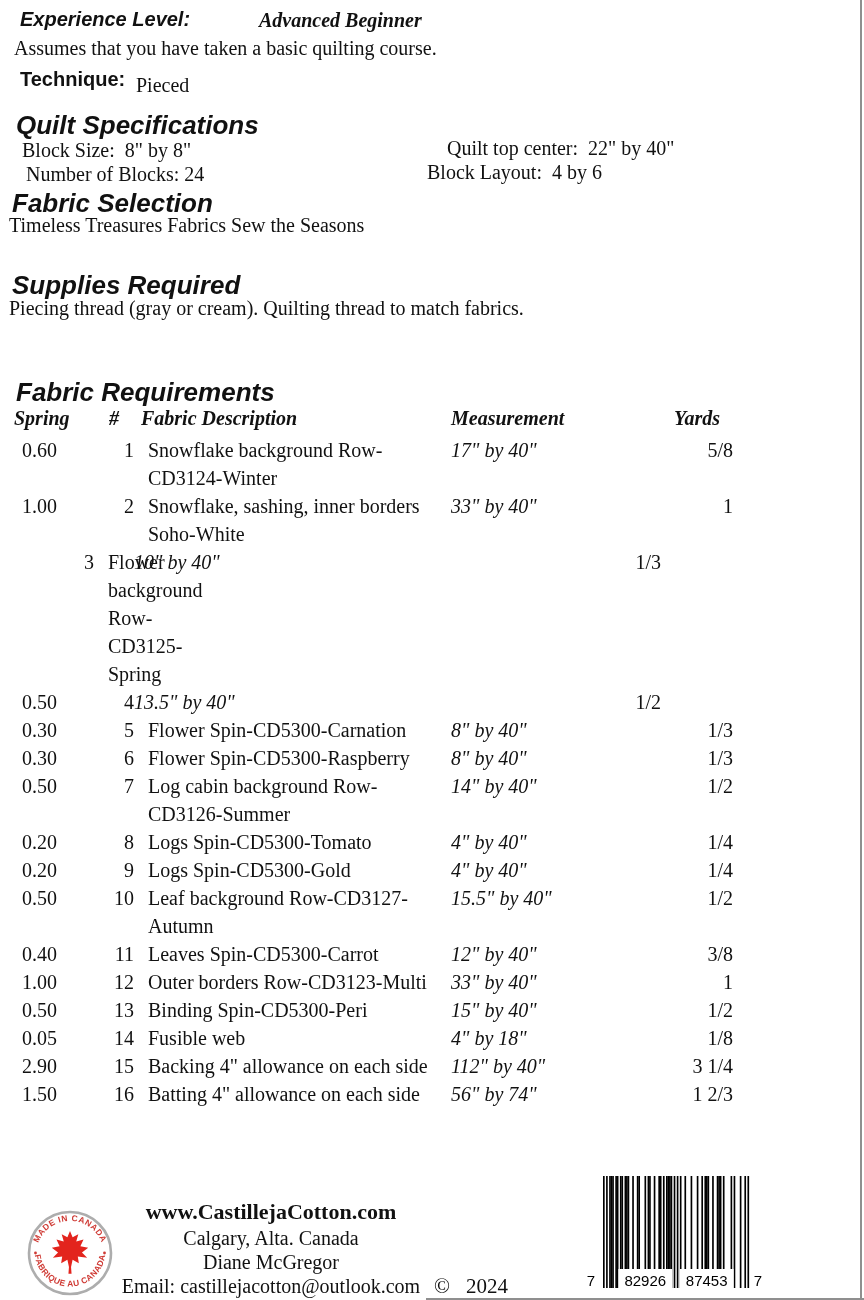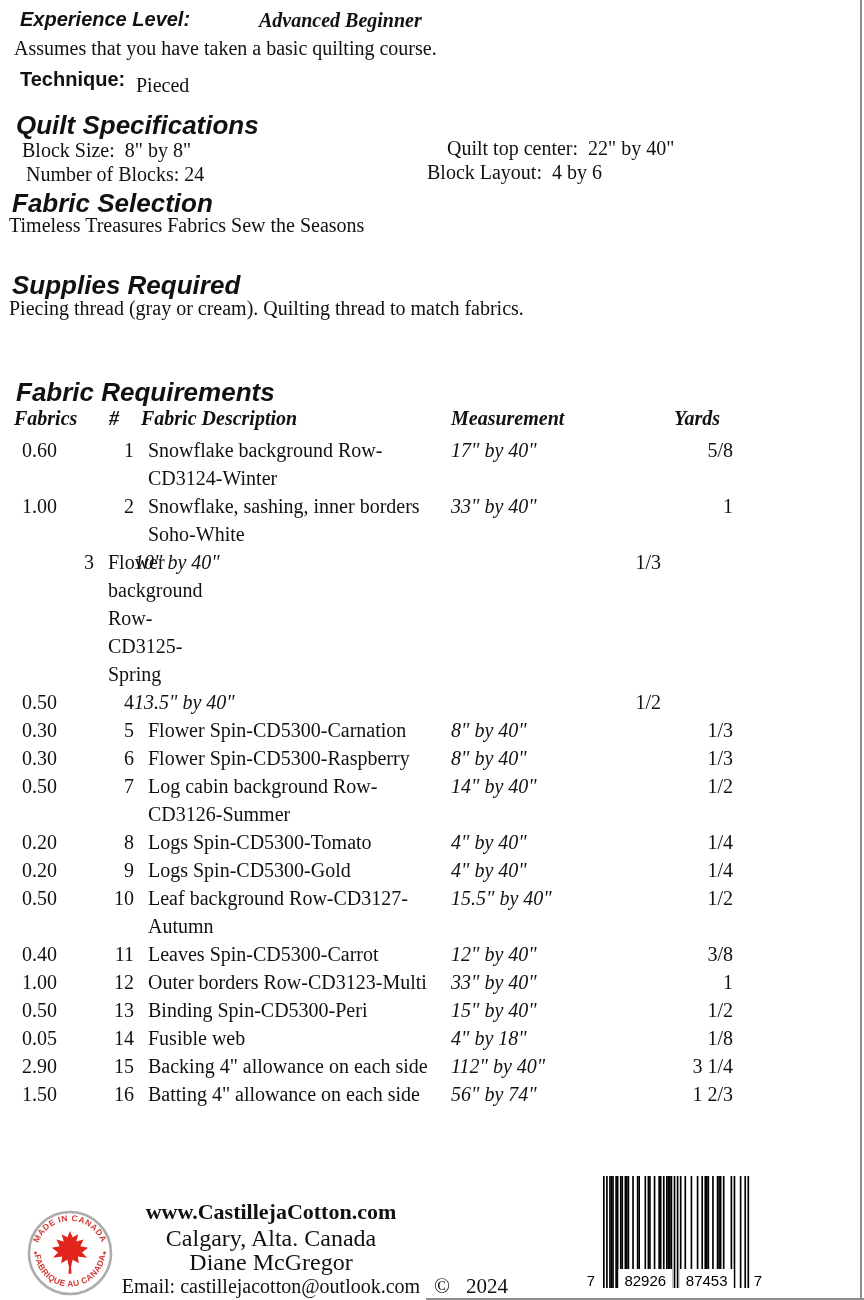--- a/index.html
+++ b/index.html
@@ -24,21 +24,21 @@
   #fr-rows{position:absolute;top:436px;left:0;width:760px;}
   .frow{line-height:28px;}
   .frow .c-m{padding-left:16px;}
   .frow .c-n{text-align:right;}
   .frow .c-d{padding-left:14px;white-space:pre-line;}
   .frow .c-me{font-style:italic;}
   .frow .c-y{text-align:right;}
   
   .footer-center{position:absolute;left:95px;top:1198px;width:340px;text-align:center;}
   .fc-web{font-family:"Liberation Serif",serif;font-weight:bold;font-size:22px;line-height:28px;}
-  .fc-line{font-size:24px;line-height:24px;}
+  .fc-line{font-size:20px;line-height:24px;}
   .fc-email{font-size:20px;line-height:25px;}
   .copyright{position:absolute;left:428px;top:1274px;font-size:21px;}
   .copyright .year{margin-left:16px;}
   .bctxt{font-family:"Liberation Sans",sans-serif;font-size:15px;}
   .edge-r{position:absolute;right:0;top:0;width:2px;height:1300px;background:#8f8f8f;}
   .edge-b{position:absolute;left:420px;bottom:0;height:2px;width:444px;background:#8f8f8f;}
 </style>
 </head>
 <body>
 
@@ -58,21 +58,21 @@
 
   <span class="abs sans-bi h21" style="left:6px;top:188px;">Fabric Selection</span>
   <span class="abs serif" style="left:3px;top:214px;">Timeless Treasures Fabrics Sew the Seasons</span>
 
   <span class="abs sans-bi h21" style="left:6px;top:270px;">Supplies Required</span>
   <span class="abs serif" style="left:3px;top:297px;">Piecing thread (gray or cream). Quilting thread to match fabrics.</span>
 
   <span class="abs sans-bi h21" style="left:10px;top:377px;">Fabric Requirements</span>
 
   <div class="fr-grid fr-head serif-bi">
-    <div class="c-meters">Fabrics</div>
+    <div class="c-meters">Spring</div>
     <div class="c-num">#</div>
     <div class="c-desc">Fabric Description</div>
     <div class="c-meas">Measurement</div>
     <div class="c-yards">Yards</div>
   </div>
 
   <div id="fr-rows" class="serif">
       <div class="frow fr-grid">
         <div class="c-m">0.60</div>
         <div class="c-n">1</div>

